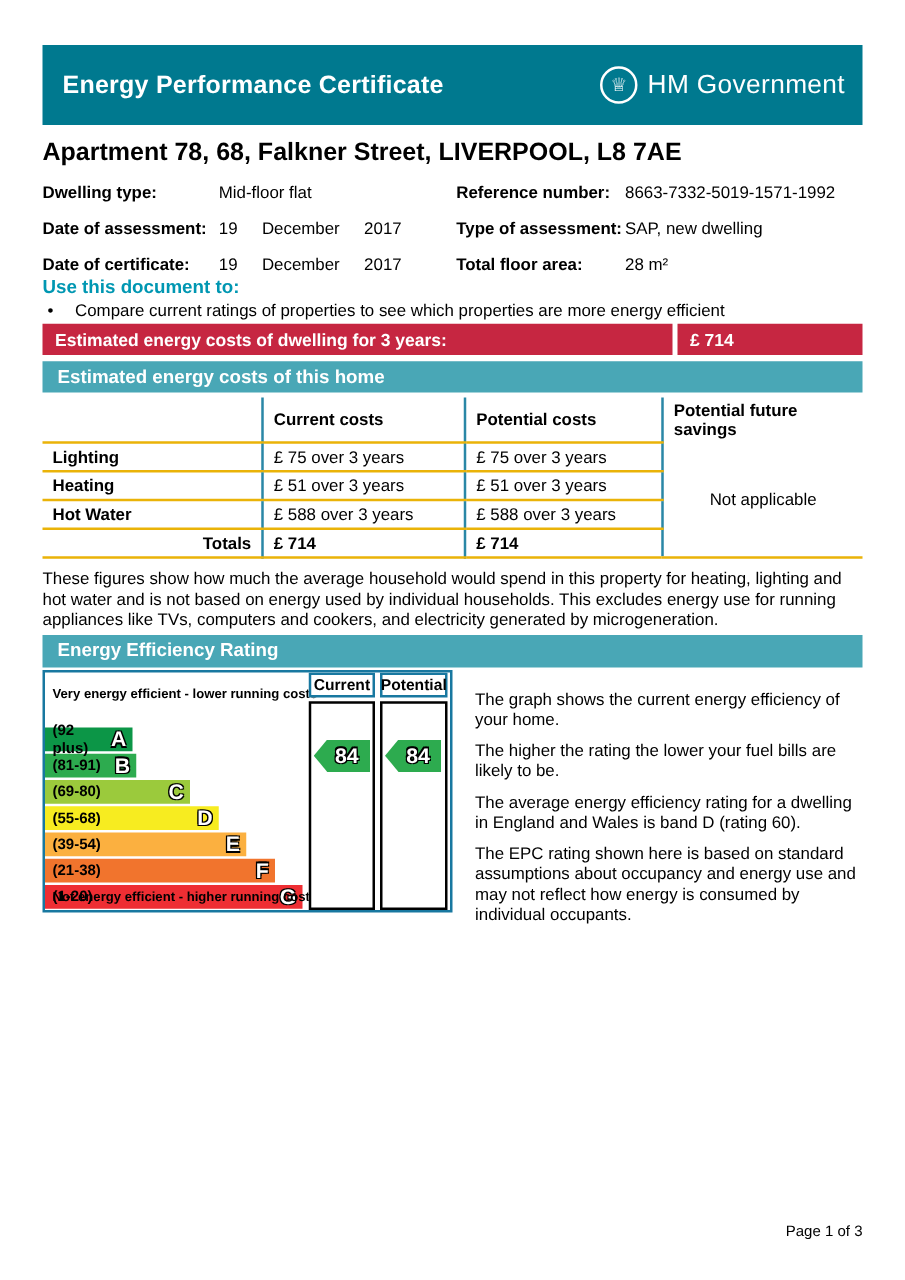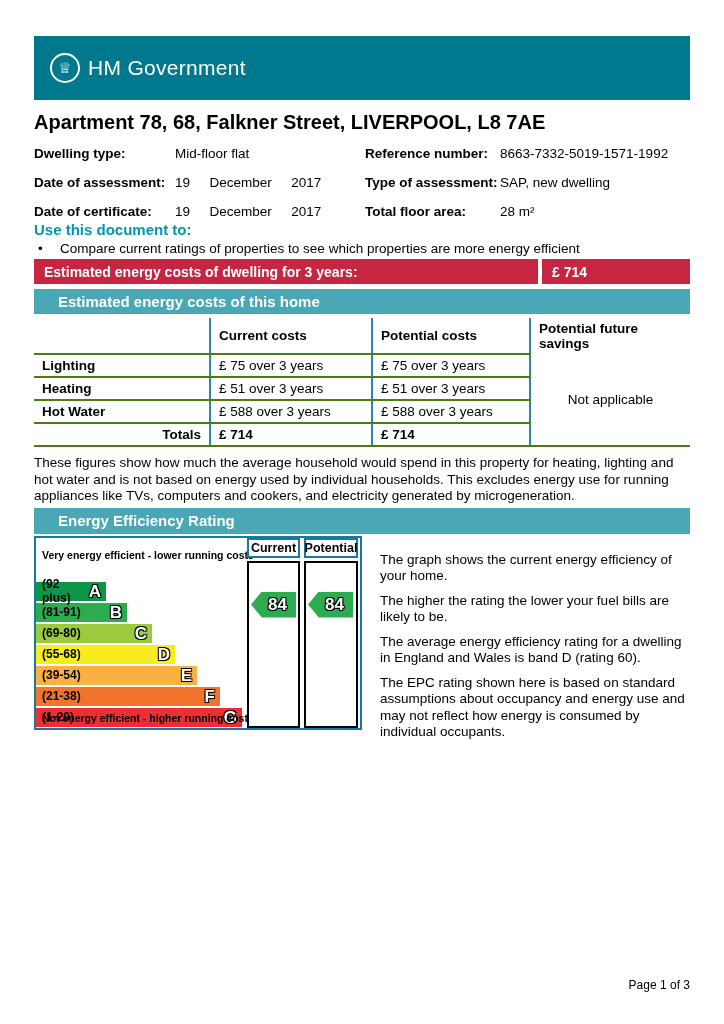--- a/index.html
+++ b/index.html
@@ -23,31 +23,31 @@
 
   .use-heading { margin-top:1px; color:#0097B2; font-size:15px; font-weight:bold; }
   .bullet-line { margin-top:3px; font-size:13.5px; display:flex; }
   .bullet-dot { width:26px; text-align:left; padding-left:4px; }
 
   
   .red-banner { margin-top:3px; height:25px; display:flex; gap:4px; }
   .red-banner .rb-label { flex:1; background:#C62641; color:#fff; font-size:14px; font-weight:bold; display:flex; align-items:center; padding-left:10px; }
   .red-banner .rb-value { width:148px; background:#C62641; color:#fff; font-size:14px; font-weight:bold; display:flex; align-items:center; padding-left:10px; }
 
-  .section-band { height:25px; background:#49A7B6; color:#fff; font-size:15px; font-weight:bold; display:flex; align-items:center; padding-left:24px; }
+  .section-band { height:25px; background:#49A7B6; color:#fff; font-size:15px; font-weight:bold; display:flex; align-items:center; padding-left:12px; }
   .sb-costs { margin-top:5px; }
   .sb-rating { margin-top:3px; height:26px; }
 
   
   table.costs { margin-top:4px; width:656px; border-collapse:collapse; table-layout:fixed; font-size:13.5px; }
   table.costs col.c0 { width:176px; } table.costs col.c1 { width:162px; }
   table.costs col.c2 { width:158px; } table.costs col.c3 { width:160px; }
   table.costs th, table.costs td { padding:3px 8px; text-align:left; height:21px; vertical-align:middle; }
   table.costs .br { border-right:2px solid #2A87A6; }
-  table.costs .bb { border-bottom:2px solid #4d7c0f; }
+  table.costs .bb { border-bottom:2px solid #eab308; }
   table.costs th { font-weight:bold; }
   .row-label { font-weight:bold; }
   .totals-label { font-weight:bold; text-align:right !important; }
   .totals-val { font-weight:bold; }
   .na-cell { text-align:center !important; }
 
   .note { margin-top:8px; font-size:13.5px; line-height:16.5px; }
 
   
   .chart-row { margin-top:2px; display:flex; }
@@ -75,20 +75,21 @@
 
   .page-footer { position:absolute; right:34px; top:978px; font-size:12px; }
 </style>
 </head>
 <body>
 
 <div class="page">
   <div class="content">
 
     <div class="band-header">
+      <h1>Energy Performance Certificate</h1>
       <div class="hmgov">
         <div class="crest">♕</div>
         <div class="hmgov-text">HM Government</div>
       </div>
     </div>
 
     <div class="address">Apartment 78, 68, Falkner Street, LIVERPOOL, L8 7AE</div>
 
     <div class="details">
       <div class="dlabel">Dwelling type:</div>
@@ -165,21 +166,21 @@
     <div class="chart-row">
 
       <div class="epc-chart">
         <div class="epc-top-label">Very energy efficient - lower running costs</div>
 
         <div class="epc-bands">
           <div class="epc-band" style="width: 70px; background: rgb(12, 150, 71);">
             <span class="epc-range">(92 plus)</span>
             <span class="epc-letter">A</span>
           </div>
-          <div class="epc-band" style="width: 91px; background: rgb(45, 171, 79);">
+          <div class="epc-band" style="width: 73px; background: rgb(45, 171, 79);">
             <span class="epc-range">(81-91)</span>
             <span class="epc-letter">B</span>
           </div>
           <div class="epc-band" style="width: 116px; background: rgb(155, 202, 60);">
             <span class="epc-range">(69-80)</span>
             <span class="epc-letter">C</span>
           </div>
           <div class="epc-band" style="width: 139px; background: rgb(247, 236, 32);">
             <span class="epc-range">(55-68)</span>
             <span class="epc-letter">D</span>

